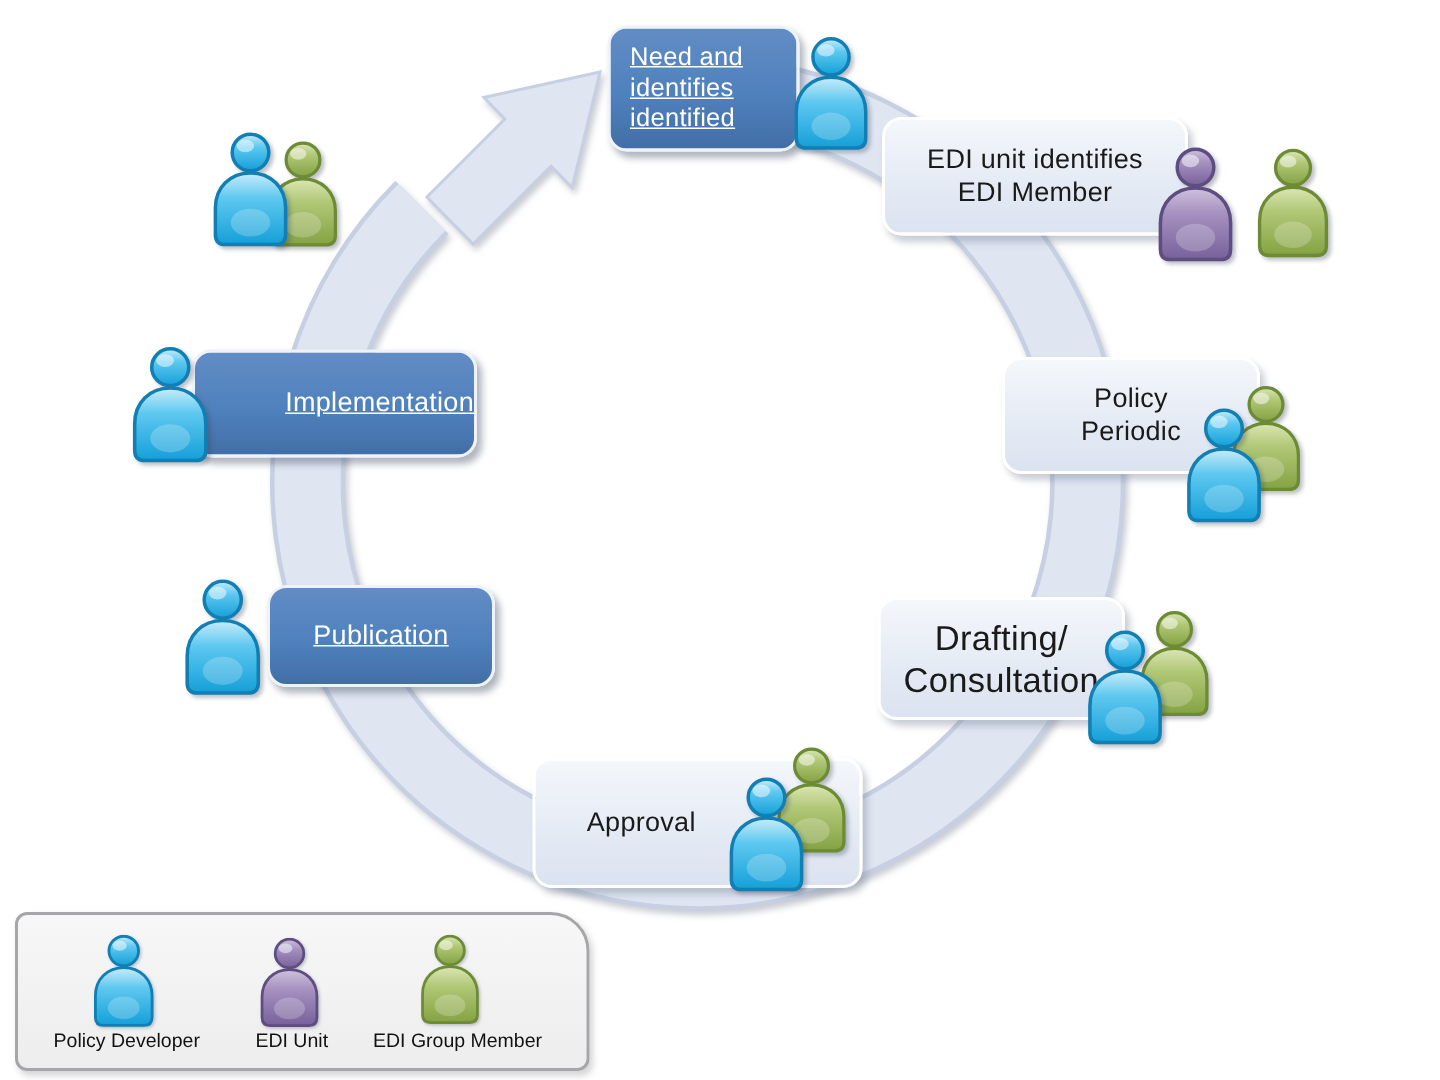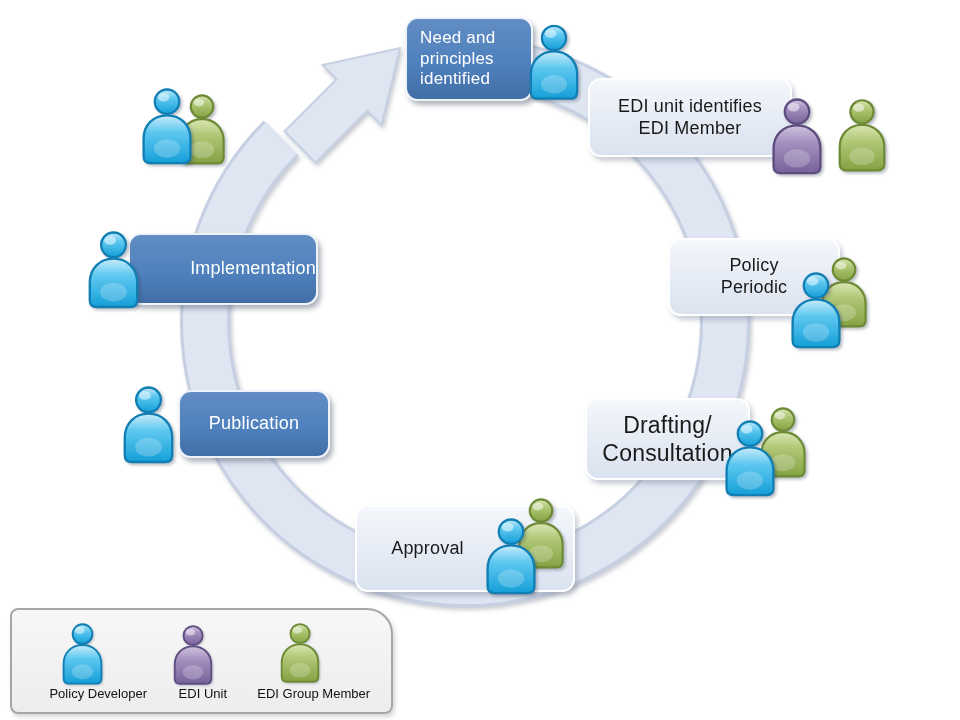--- a/index.html
+++ b/index.html
@@ -10,41 +10,41 @@
   #ring-svg{position:absolute;left:0;top:0;}
   .ring-group{filter:drop-shadow(2px 3px 2px rgba(100,110,130,.35));}
   .node{
     position:absolute;box-sizing:border-box;border-radius:13px;
     display:flex;flex-direction:column;justify-content:center;align-items:center;
     text-align:center;line-height:1.22;letter-spacing:.2px;
   }
   .node.dark{
     background:linear-gradient(180deg,#628cc4 0%,#4f81bd 55%,#426ea6 100%);
     border:2px solid #eef2f9;color:#ffffff;
-    box-shadow:3px 4px 5px rgba(80,90,110,.45);font-size:18px;
+    box-shadow:3px 4px 5px rgba(80,90,110,.45);font-size:18px;text-decoration:underline;
   }
   .node.light{
     background:linear-gradient(180deg,#f4f7fb 0%,#e4eaf4 60%,#dbe3f0 100%);
     border:2px solid #ffffff;color:#1a1a1a;
     box-shadow:3px 4px 5px rgba(120,130,150,.4);font-size:18px;
   }
   .node.left-align{align-items:flex-start;text-align:left;padding-left:13px;}
   .person{position:absolute;filter:drop-shadow(2px 2px 1.5px rgba(60,70,90,.35));}
   .p-blue{fill:url(#gradBlue);stroke:#117fb3;}
   .p-purple{fill:url(#gradPurple);stroke:#5e4d80;}
   .p-green{fill:url(#gradGreen);stroke:#6d8a35;}
   #legend{
     position:absolute;left:10px;top:608px;width:383px;height:106px;box-sizing:border-box;
     background:linear-gradient(180deg,#f7f7f8 0%,#ededee 100%);
     border:2px solid #a6a6a9;border-radius:8px 26px 8px 8px;
     box-shadow:2px 3px 4px rgba(120,120,130,.3);
   }
   .legend-person{position:absolute;filter:drop-shadow(1.5px 1.5px 1px rgba(60,70,90,.3));}
   .legend-label{
-    position:absolute;top:76px;font-size:13px;color:#111111;text-align:right;
+    position:absolute;top:76px;font-size:13px;color:#111111;text-align:center;
   }
 </style>
 </head>
 <body>
 
 <div id="stage">
 
   <svg id="ring-svg" width="960" height="720" viewBox="0 0 960 720">
     <defs>
       <linearGradient id="gradBlue" x1="0" y1="0" x2="0" y2="1">
@@ -71,21 +71,21 @@
     </defs>
     <g class="ring-group">
       <path d="M 474.1 62.2 A 260 260 0 1 1 281.2 138.2" fill="none" stroke="#c6d0e2" stroke-width="50"></path>
       <path d="M 474.1 62.2 A 260 260 0 1 1 281.2 138.2" fill="none" stroke="#dfe6f2" stroke-width="44"></path>
       <polygon points="284.6,131.3 336.6,79.3 322.6,65 400,48 381.4,125 367.4,110.7 315.4,162.7" fill="#dfe6f2" stroke="#c6d0e2" stroke-width="2"></polygon>
     </g>
   </svg>
 
   <div class="node dark left-align" style="left:405px;top:17px;width:128px;height:84px;font-size:17px;">
     <span>Need and</span>
-    <span>principles</span>
+    <span>identifies</span>
     <span>identified</span>
   </div>
 
   <div class="node light" style="left:588px;top:78px;width:204px;height:79px;">
     <span>EDI unit identifies</span>
     <span>EDI Member</span>
   </div>
 
   <div class="node light" style="left:668px;top:238px;width:172px;height:78px;">
     <span>Policy</span>

